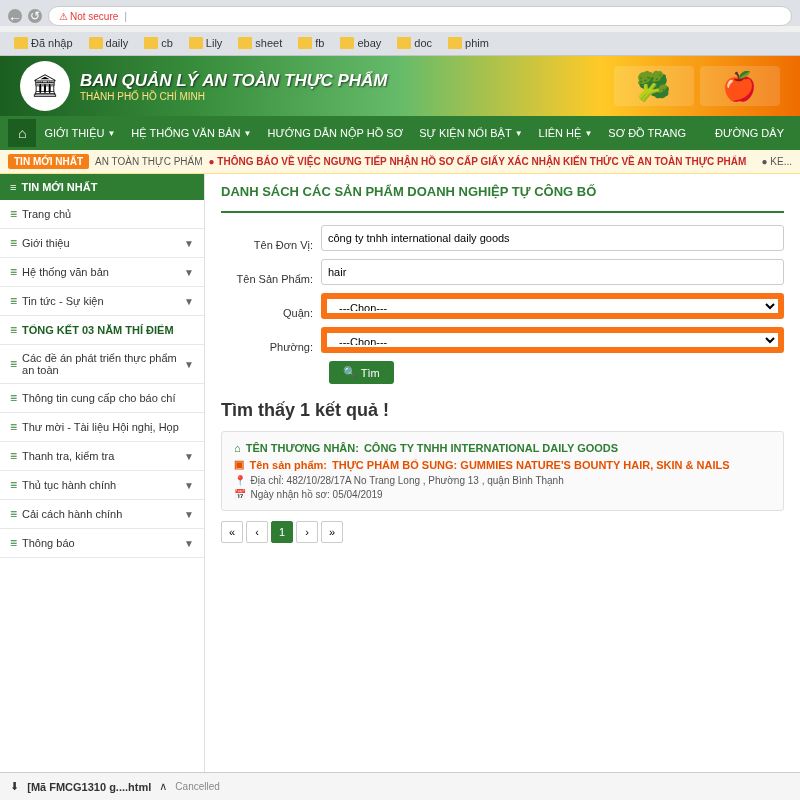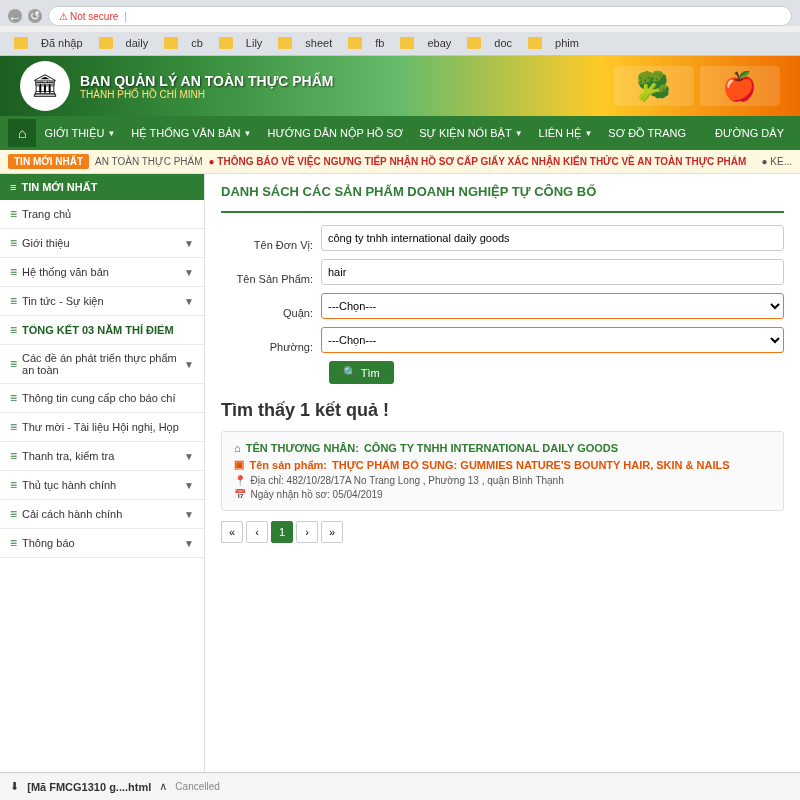--- a/index.html
+++ b/index.html
@@ -10,21 +10,21 @@
     .browser-toolbar { display: flex; align-items: center; gap: 6px; margin-bottom: 6px; }
     .browser-btn { width: 14px; height: 14px; border-radius: 50%; border: none; cursor: pointer; font-size: 10px; display: flex; align-items: center; justify-content: center; }
     .browser-back { background: #9e9e9e; color: #fff; font-size: 14px; }
     .browser-refresh { background: #9e9e9e; color: #fff; font-size: 12px; }
     .address-bar { flex: 1; display: flex; align-items: center; background: #fff; border: 1px solid #ccc; border-radius: 12px; padding: 3px 10px; gap: 6px; font-size: 11px; }
     .not-secure { color: #e53935; font-size: 10px; display: flex; align-items: center; gap: 2px; }
     .address-text { color: #333; font-size: 11px; }
 
     
     .bookmarks-bar { background: #dee1e6; padding: 3px 8px 4px; display: flex; gap: 4px; align-items: center; border-bottom: 1px solid #c5c5c5; }
-    .bookmark-item { display: flex; align-items: center; gap: 13px; padding: 2px 6px; border-radius: 3px; cursor: pointer; font-size: 11px; color: #333; }
+    .bookmark-item { display: flex; align-items: center; gap: 3px; padding: 2px 6px; border-radius: 3px; cursor: pointer; font-size: 11px; color: #333; }
     .bookmark-folder { width: 14px; height: 12px; background: #f5c542; border-radius: 1px; display: inline-block; }
 
     
     .main-nav { background: #2e7d32; display: flex; align-items: center; gap: 0; padding: 0 8px; height: 34px; }
     .nav-home { background: #1b5e20; padding: 6px 10px; color: #fff; font-size: 14px; }
     .nav-item { color: #fff; font-size: 11px; padding: 6px 8px; cursor: pointer; display: flex; align-items: center; gap: 3px; white-space: nowrap; }
     .nav-arrow { font-size: 8px; }
     .nav-right { margin-left: auto; color: #fff; font-size: 11px; padding: 6px 8px; }
 
     
@@ -44,21 +44,21 @@
 
     
     .ticker-bar { background: #fff8e1; border-bottom: 1px solid #ffe082; padding: 4px 8px; font-size: 10px; color: #333; display: flex; align-items: center; gap: 6px; }
     .ticker-label { background: #f57f17; color: #fff; padding: 2px 6px; font-size: 10px; font-weight: bold; border-radius: 2px; white-space: nowrap; }
 
     
     .form-title { color: #2e7d32; font-weight: bold; font-size: 13px; border-bottom: 2px solid #2e7d32; padding-bottom: 12px; margin-bottom: 12px; text-transform: uppercase; }
     .form-row { display: flex; align-items: flex-end; margin-bottom: 8px; }
     .form-label { width: 100px; font-size: 11px; color: #333; text-align: right; padding-right: 8px; }
     .form-input { flex: 1; height: 26px; border: 1px solid #ccc; border-radius: 3px; padding: 2px 6px; font-size: 11px; }
-    .form-select { flex: 1; height: 26px; border: 1px solid #f97316; border-radius: 3px; padding: 2px 2px; font-size: 11px; background: #fff; }
+    .form-select { flex: 1; height: 26px; border: 6px solid #f97316; border-radius: 3px; padding: 2px 8px; font-size: 11px; background: #fff; }
     .search-btn { background: #2e7d32; color: #fff; border: none; padding: 5px 14px; border-radius: 3px; cursor: pointer; font-size: 11px; display: flex; align-items: center; gap: 4px; margin-top: 6px; margin-left: 108px; }
 
     
     .results-count { font-size: 18px; color: #333; margin: 16px 0 10px; font-weight: normal; }
     .results-count span { font-weight: bold; }
     .result-item { border: 1px solid #e0e0e0; border-radius: 3px; padding: 10px 12px; margin-bottom: 8px; background: #fafafa; }
     .result-company { color: #2e7d32; font-size: 11px; font-weight: bold; display: flex; align-items: center; gap: 5px; }
     .result-product { color: #e65100; font-size: 11px; font-weight: bold; display: flex; align-items: center; gap: 5px; margin-top: 4px; }
     .result-address { font-size: 10px; color: #555; display: flex; align-items: center; gap: 4px; margin-top: 4px; }
     .result-date { font-size: 10px; color: #555; display: flex; align-items: center; gap: 4px; margin-top: 3px; }
@@ -137,21 +137,21 @@
     </div>
   </div>
 
   <div class="banner-content">
     <div style="display:flex; align-items:center; width:100%; justify-content:space-between;">
       <div style="display:flex; align-items:center; gap:10px;">
         <div style="width:50px; height:50px; background:#fff; border-radius:50%; display:flex; align-items:center; justify-content:center;">
           <span style="font-size:22px;">🏛</span>
         </div>
         <div>
-          <div style="color:#fff; font-size:14px; font-weight:bold; text-shadow:1px 1px 2px rgba(0,0,0,0.6);">BAN QUẢN LÝ AN TOÀN THỰC PHẨM</div>
+          <div style="color:#fff; font-size:17px; font-weight:bold; text-shadow:1px 1px 2px rgba(0,0,0,0.6);font-style:italic;">BAN QUẢN LÝ AN TOÀN THỰC PHẨM</div>
           <div style="color:#ffe082; font-size:10px;">THÀNH PHỐ HỒ CHÍ MINH</div>
         </div>
       </div>
       <div style="display:flex; gap:6px; align-items:center;">
         <div style="width:80px; height:40px; background:rgba(255,255,255,0.15); border-radius:4px; display:flex; align-items:center; justify-content:center; overflow:hidden;">
           <span style="font-size:28px;">🥦</span>
         </div>
         <div style="width:80px; height:40px; background:rgba(255,255,255,0.15); border-radius:4px; display:flex; align-items:center; justify-content:center;">
           <span style="font-size:28px;">🍎</span>
         </div>

